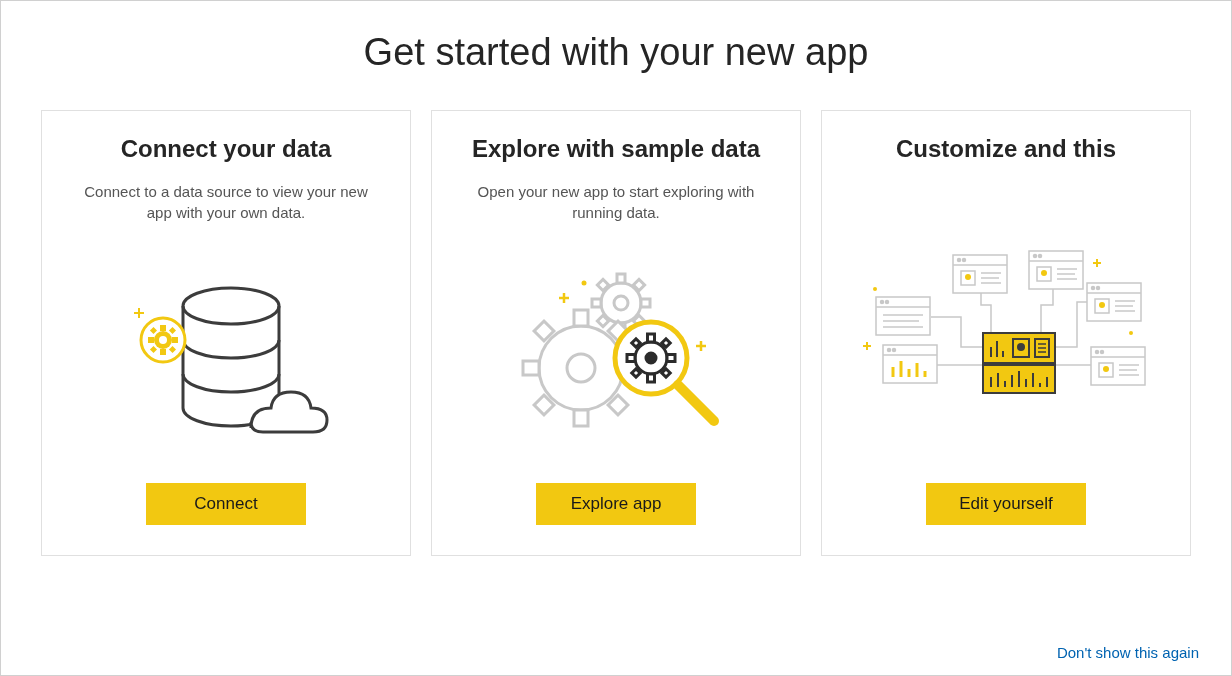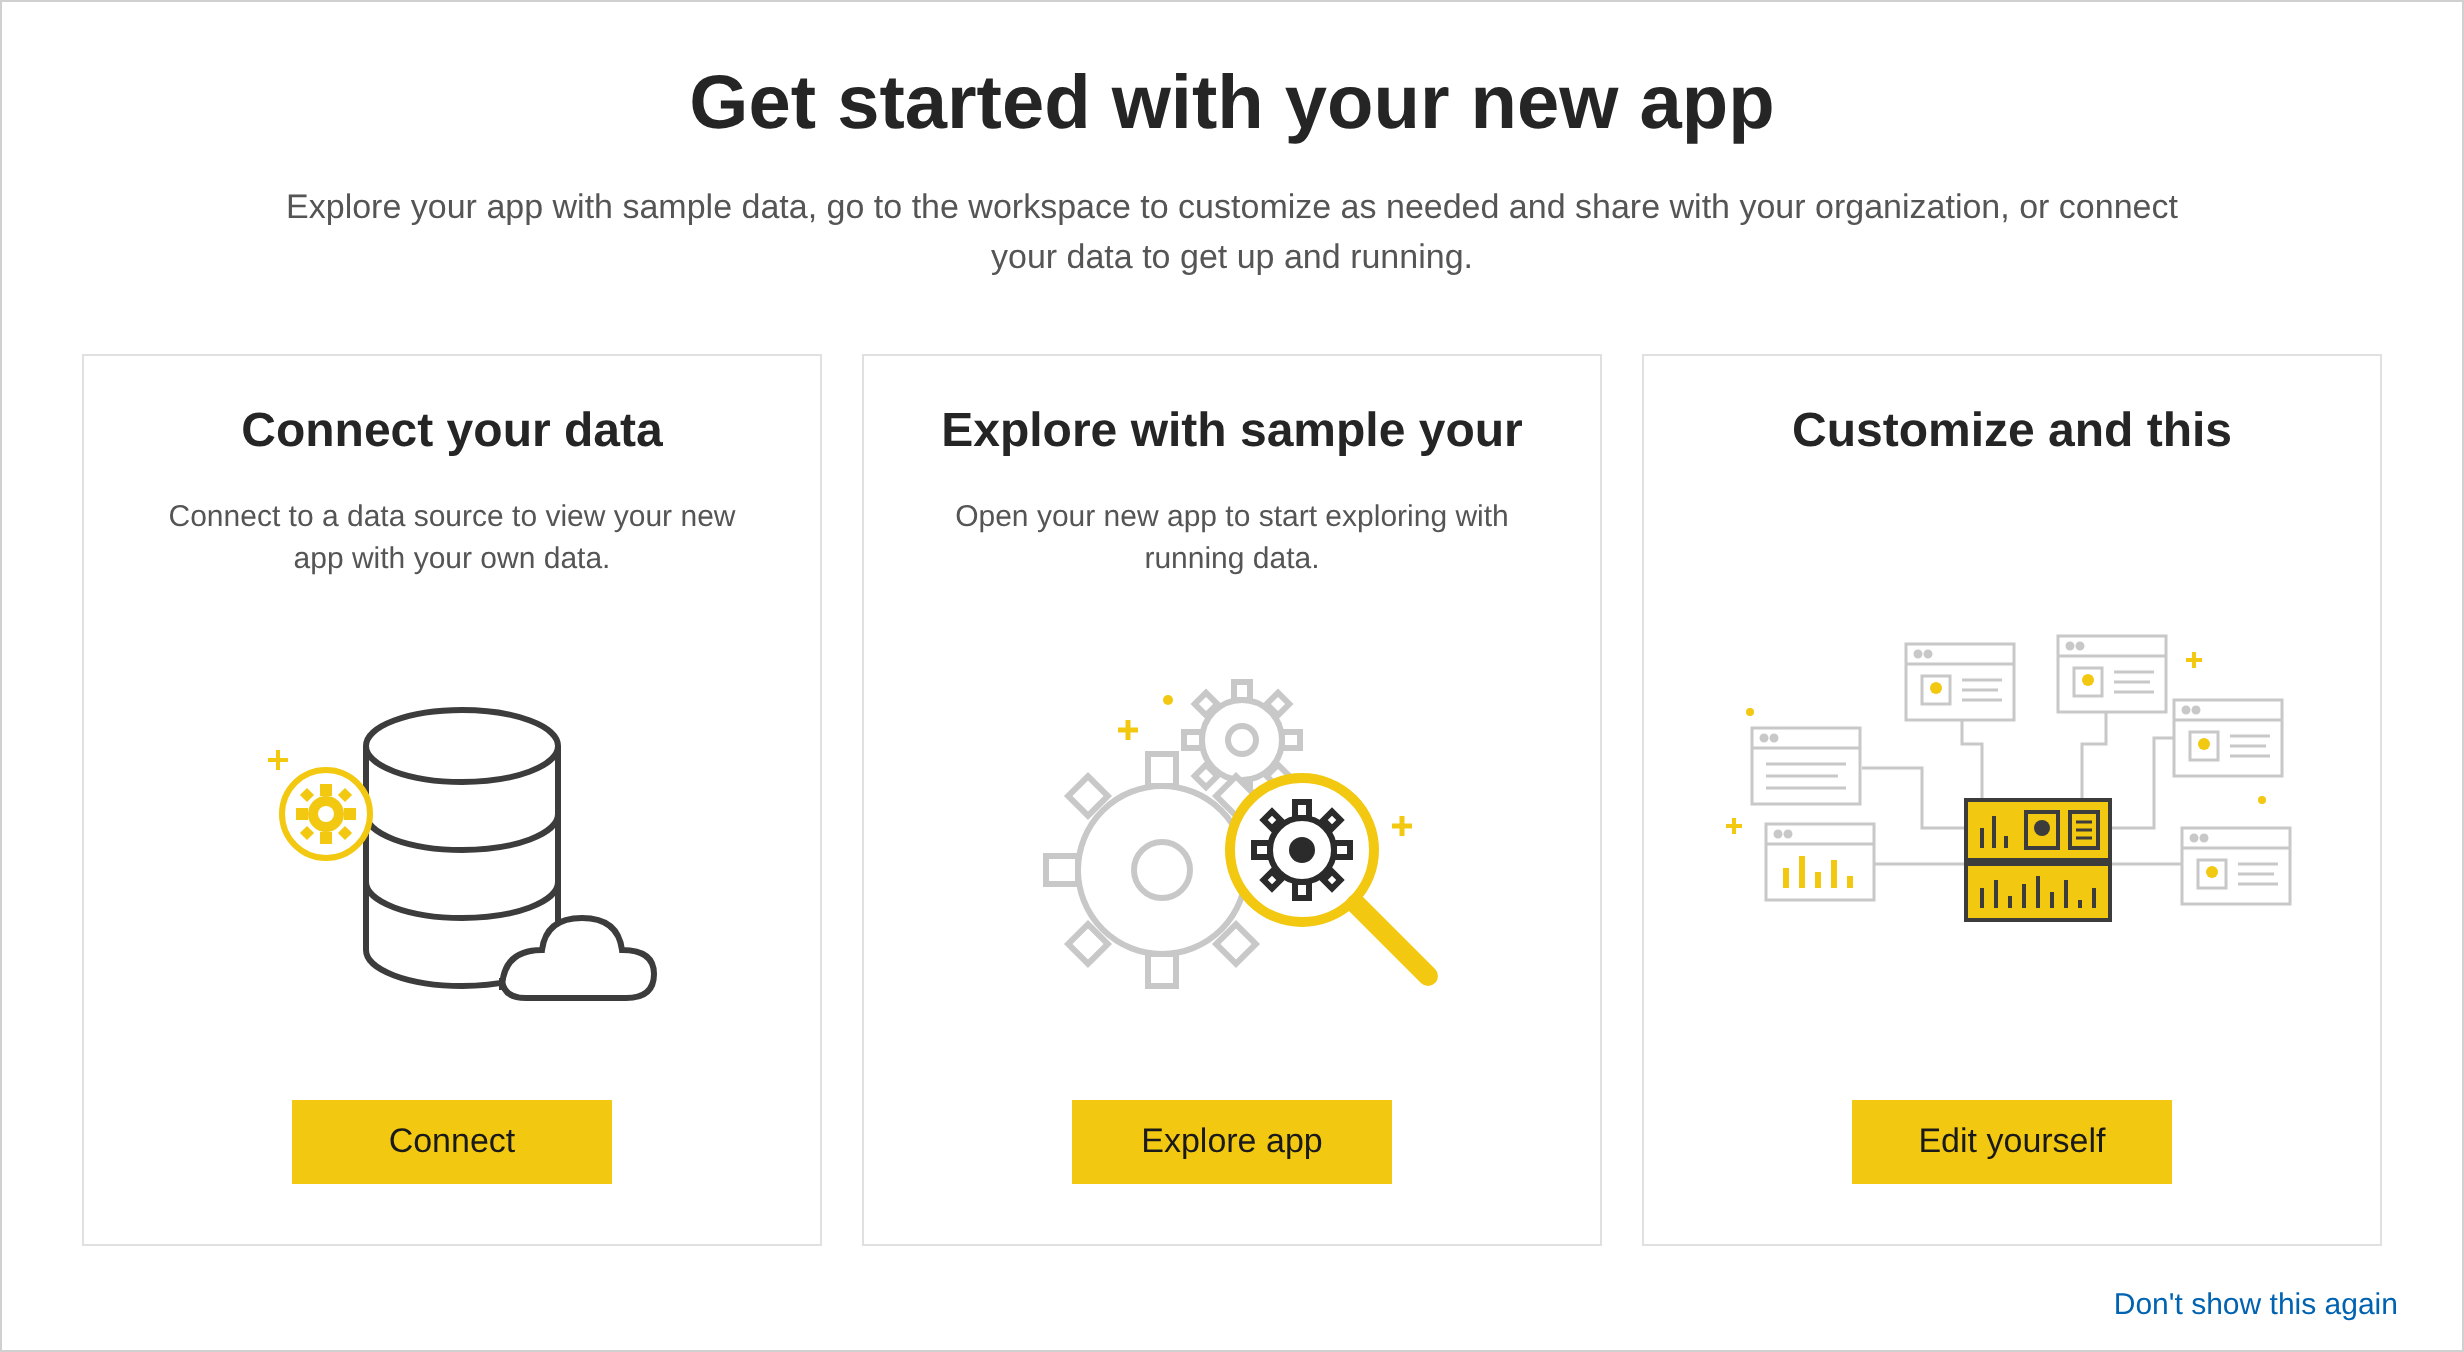--- a/index.html
+++ b/index.html
@@ -20,21 +20,21 @@
       height: 100%;
       padding: 30px 40px 16px 40px;
       position: relative;
     }
     .header {
       text-align: center;
       margin-bottom: 36px;
     }
     .page-title {
       font-size: 38px;
-      font-weight: 700;
+      font-weight: 400;
       color: #252525;
       margin-bottom: 18px;
       text-align: center;
     }
     .page-subtitle {
       font-size: 17px;
       color: #555;
       max-width: 980px;
       margin: 0 auto;
       line-height: 1.45;
@@ -99,21 +99,20 @@
     svg {
       display: block;
     }
   </style>
 </head>
 <body>
 
 <div class="container">
   <div class="header">
     <h1 class="page-title">Get started with your new app</h1>
-    <p class="page-subtitle">Explore your app with sample data, go to the workspace to customize as needed and share with your organization, or connect your data to get up and running.</p>
   </div>
 
   <div class="cards">
 
     <div class="card">
       <h2 class="card-title">Connect your data</h2>
       <p class="card-description">Connect to a data source to view your new app with your own data.</p>
       <div class="card-illustration">
         <svg width="210" height="180" viewBox="0 0 210 180">
 
@@ -150,21 +149,21 @@
                    Q 206 140 206 152 
                    Q 206 164 192 164 
                    L 142 164 
                    Q 130 164 130 154 Z" fill="#fff" stroke="#3C3C3C" stroke-width="3"></path>
         </svg>
       </div>
       <button class="card-button">Connect</button>
     </div>
 
     <div class="card">
-      <h2 class="card-title">Explore with sample your</h2>
+      <h2 class="card-title">Explore with sample data</h2>
       <p class="card-description">Open your new app to start exploring with running data.</p>
       <div class="card-illustration">
         <svg width="240" height="190" viewBox="0 0 240 190">
 
           <g transform="translate(125,40)" fill="none" stroke="#C8C8C8" stroke-width="3">
             <circle r="20"></circle>
             <circle r="7"></circle>
             <g>
               <rect x="-4" y="-29" width="8" height="9" fill="#fff"></rect>
               <rect x="-4" y="20" width="8" height="9" fill="#fff"></rect>

